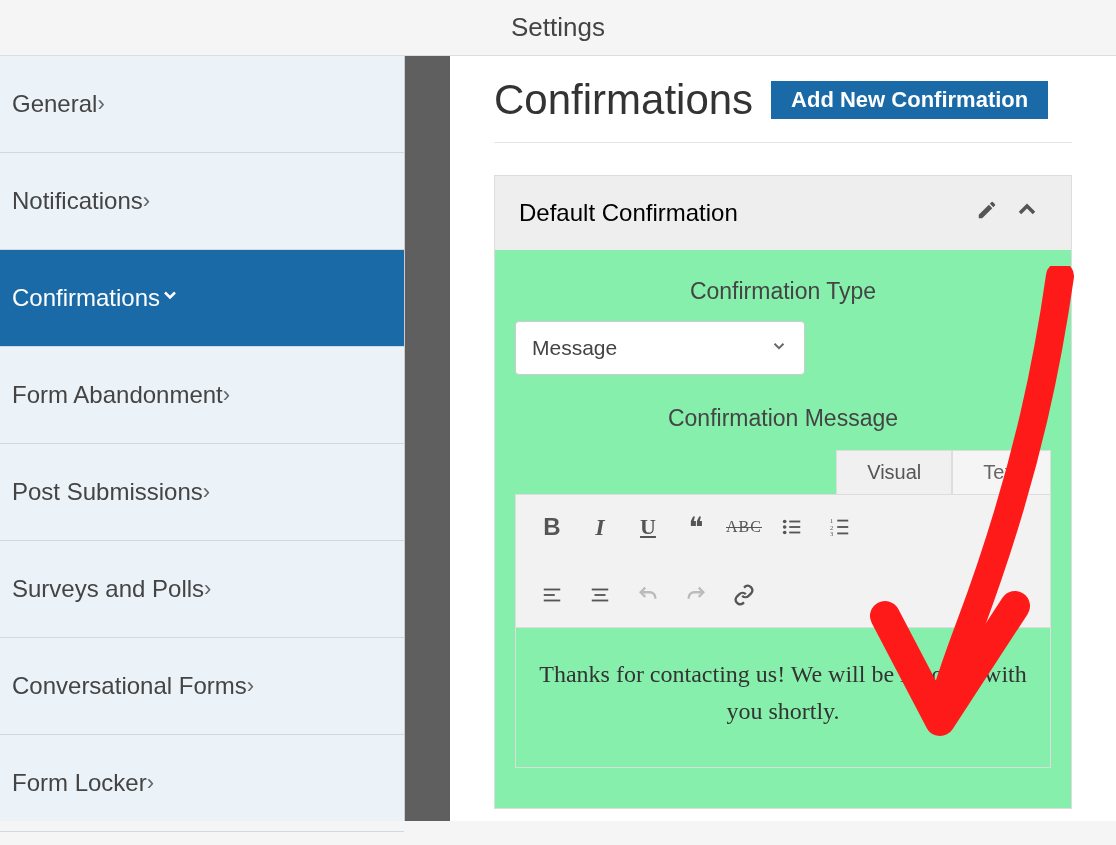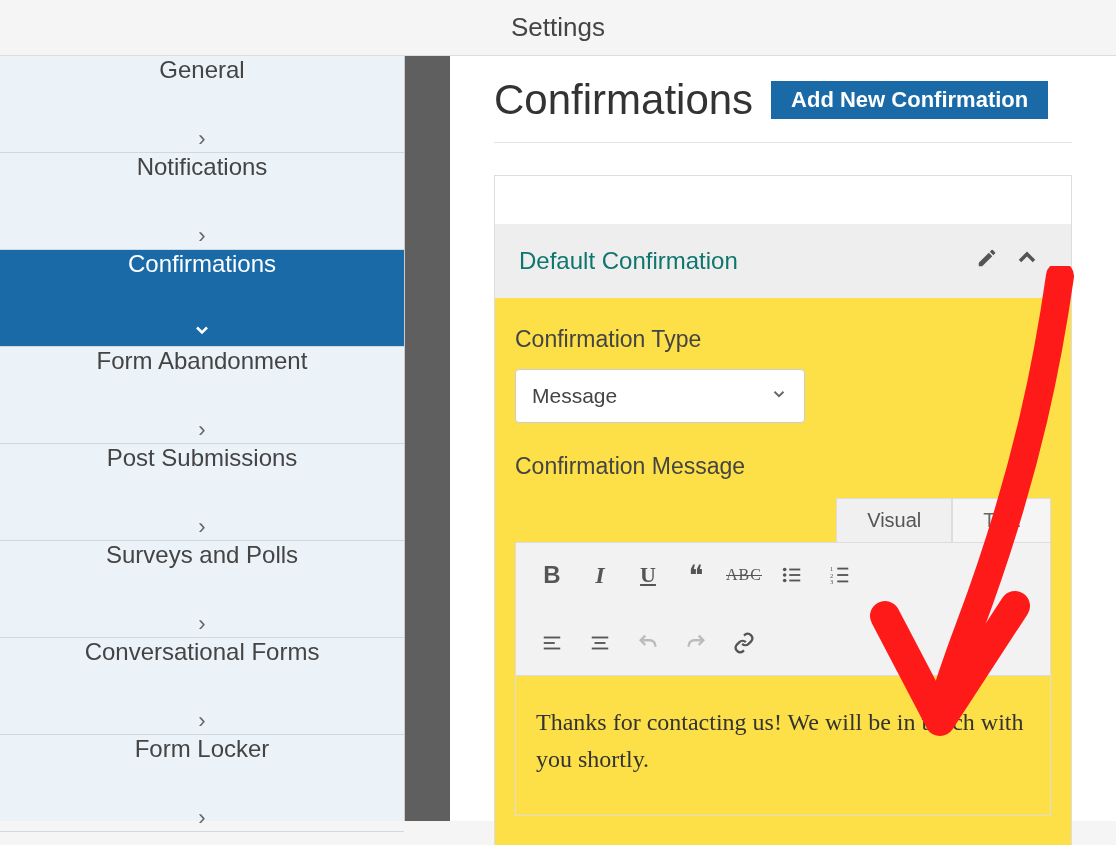--- a/index.html
+++ b/index.html
@@ -30,28 +30,26 @@
     height: calc(100% - 80px);
   }
   .sidebar {
     width: 405px;
     background: #ebf2f8;
     border-right: 1px solid #ccc;
   }
   .sidebar-item {
     display: flex;
     align-items: center;
-    justify-content: space-between;
     padding: 0 12px;
     height: 97px;
     font-size: 24px;
     color: #444;
     border-bottom: 1px solid #d0d8e0;
     cursor: pointer;
-    flex-direction: column;
   }
   .sidebar-item.active {
     background: #1a6aa8;
     color: #fff;
   }
   .sidebar-item .chev { font-size: 22px; color: #666; }
   .sidebar-item.active .chev { color: #fff; }
   .dark-gap {
     width: 45px;
     background: #5f5f5f;
@@ -88,33 +86,33 @@
     border: 1px solid #ddd;
     margin-bottom: 20px;
   }
   .panel-header {
     background: #eeeeee;
     height: 74px;
     display: flex;
     align-items: center;
     padding: 0 24px;
     font-size: 24px;
-    color: #0f766e;
-    margin-top: 48px;
+    color: #000000;
   }
   .panel-header .spacer { flex: 1; }
   .panel-header .icon-btn {
     width: 40px;
     text-align: center;
     cursor: pointer;
     color: #555;
   }
   .panel-body {
     padding: 28px 20px 40px;
-    background: #fde047;
+    background: #86efac;
+    text-align: center;
   }
   .field-label {
     font-size: 23px;
     color: #444;
     margin-bottom: 16px;
     display: block;
   }
   .select {
     width: 290px;
     height: 54px;

